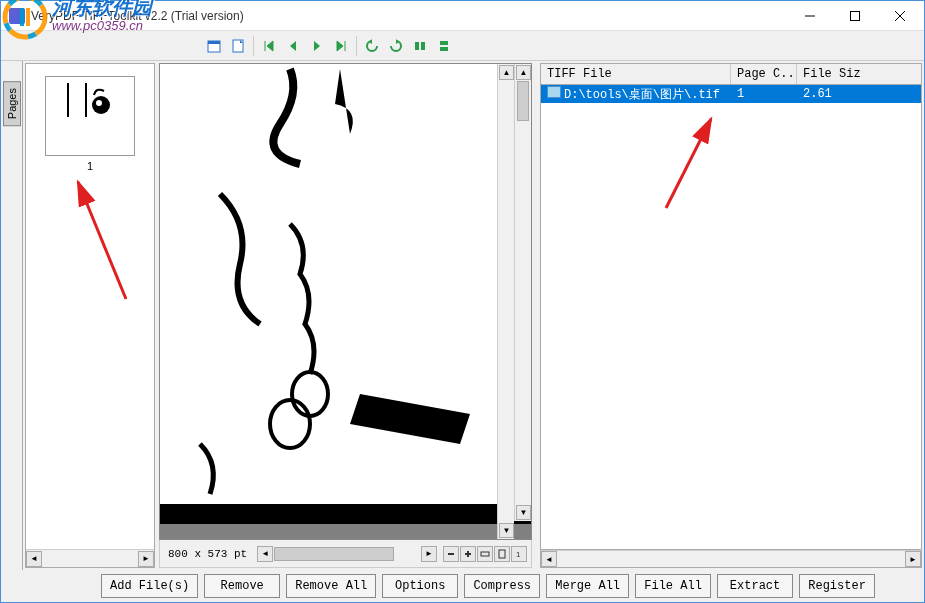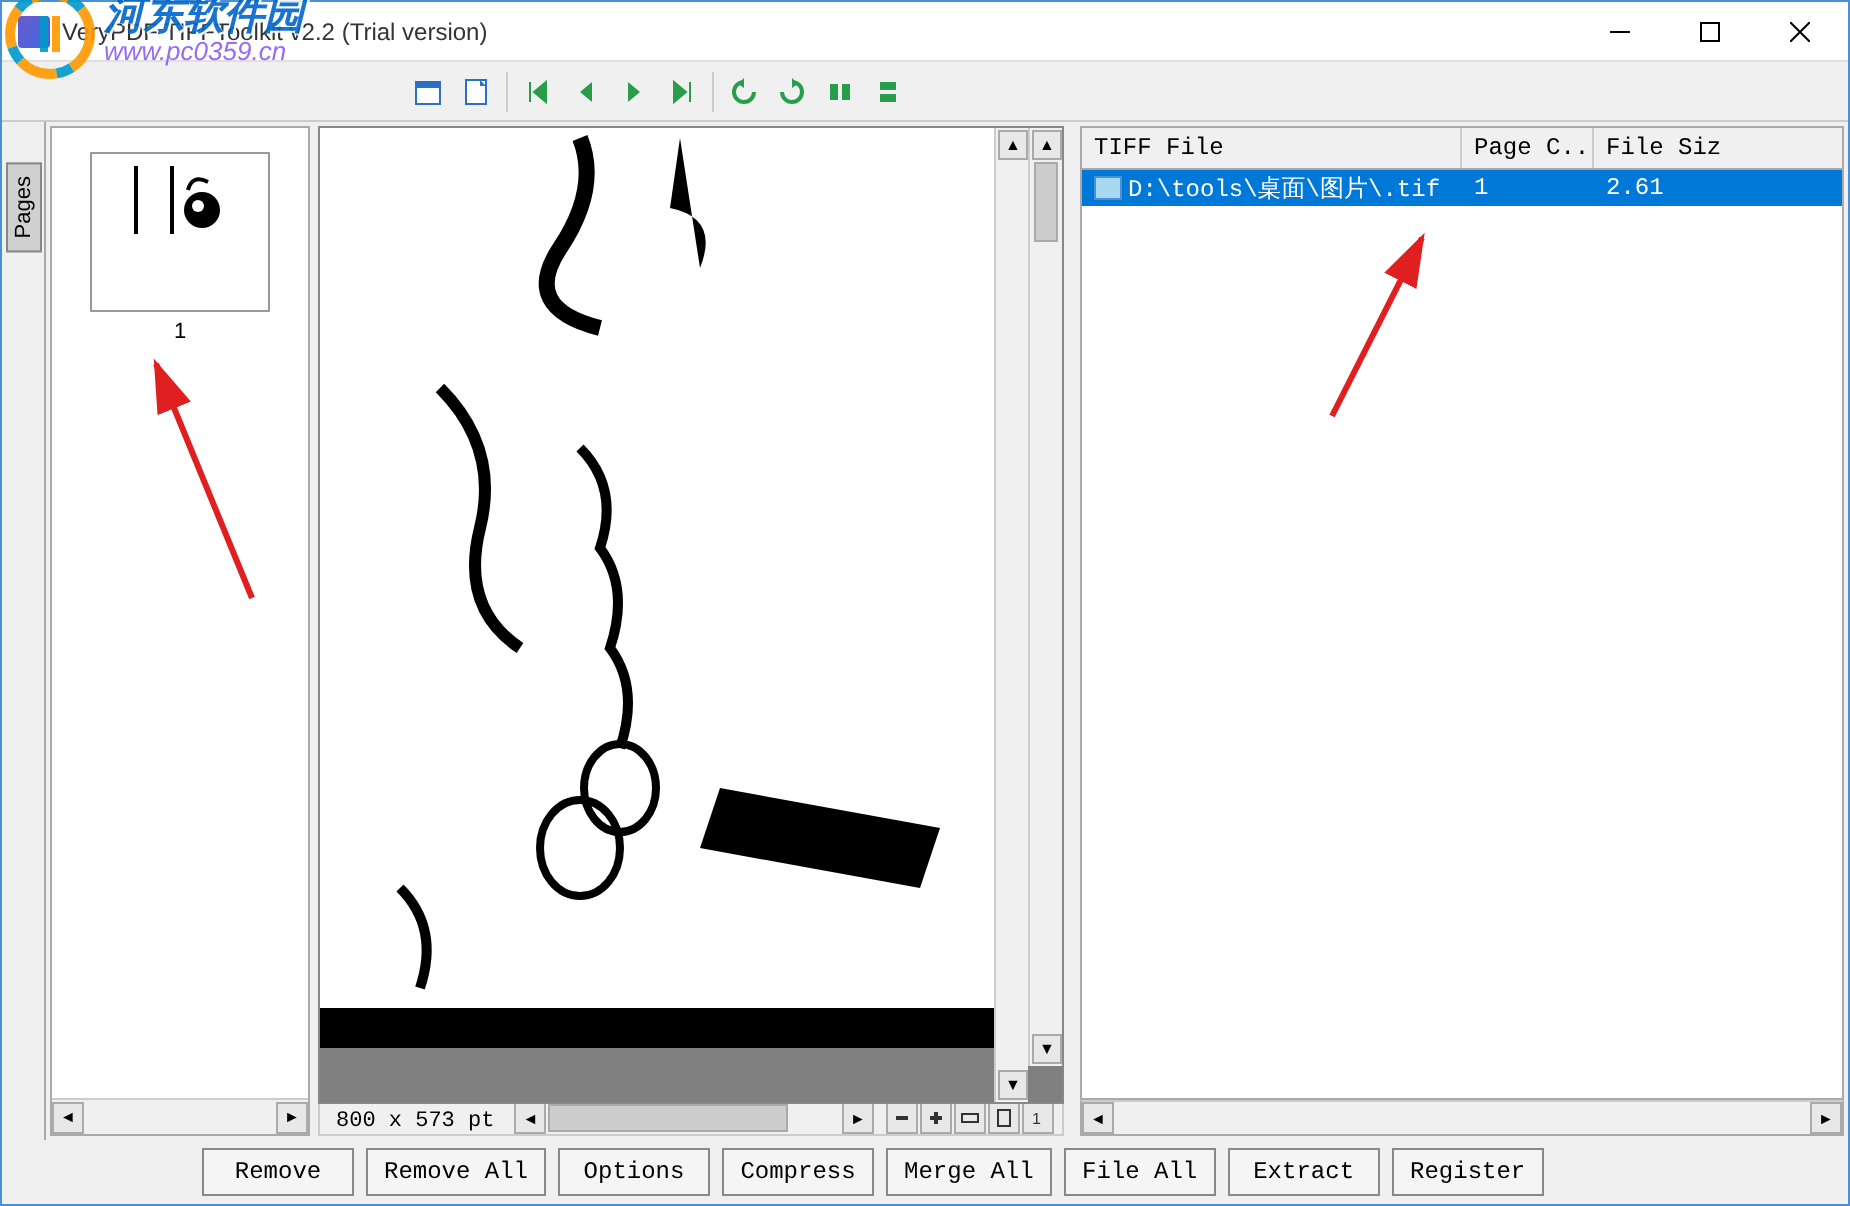--- a/index.html
+++ b/index.html
@@ -24,21 +24,21 @@
 .pages-scroll { height: 18px; background: #f0f0f0; border-top: 1px solid #ccc; display: flex; align-items: center; }
 .sc-btn { width: 16px; height: 16px; border: 1px solid #aaa; background: #e8e8e8; display: flex; align-items: center; justify-content: center; font-size: 8px; cursor: pointer; }
 .preview-area { flex: 1; display: flex; flex-direction: column; margin: 2px; }
 .preview-viewport { flex: 1; background: #808080; border: 1px solid #888; position: relative; overflow: hidden; }
 .preview-page { position: absolute; left: 0; top: 0; width: 390px; height: 460px; background: #fff; }
 .vscroll { position: absolute; right: 0; top: 0; bottom: 18px; width: 17px; background: #f0f0f0; border-left: 1px solid #ccc; display:flex; flex-direction:column; }
 .vscroll-ext { position: absolute; right: 0; top: 0; bottom: 0; width: 17px; background: #f0f0f0; border-left: 1px solid #ccc; display:flex; flex-direction:column; }
 .vscroll .sc-btn,.vscroll-ext .sc-btn{width:15px;height:15px;margin:1px;}
 .vscroll-thumb{flex:0 0 40px; background:#cdcdcd;border:1px solid #aaa;margin:0 2px;}
 .vscroll-track{flex:1;}
-.hscroll-row { height: 16px; display: flex; align-items: flex-end; background: #f0f0f0; border: 1px solid #ccc; border-top: none; }
+.hscroll-row { height: 28px; display: flex; align-items: center; background: #f0f0f0; border: 1px solid #ccc; border-top: none; }
 .dims { padding: 0 8px; font-family: "Courier New", monospace; font-size: 11px; }
 .hscroll { flex: 1; display: flex; align-items: center; gap:1px; padding:0 2px;}
 .hscroll-thumb{width:120px;height:14px;background:#cdcdcd;border:1px solid #aaa;}
 .hscroll-track{flex:1;height:14px;}
 .tool-icons{display:flex;gap:1px;padding:0 4px;}
 .splitter-v { width: 6px; background: #f0f0f0; cursor: ew-resize; }
 .file-panel { width: 382px; display: flex; flex-direction: column; margin: 2px 2px 2px 0; }
 .file-header { display: flex; background: #f0f0f0; border: 1px solid #aaa; height: 22px; }
 .fh-col { padding: 3px 6px; border-right: 1px solid #ccc; font-family: "Courier New", monospace; font-size: 12px; overflow:hidden; white-space:nowrap; }
 .file-list { flex: 1; background: #fff; border: 1px solid #aaa; border-top: none; position: relative; overflow:hidden;}
@@ -47,21 +47,21 @@
 .fc { padding: 1px 6px; font-family: "Courier New", monospace; font-size: 12px; overflow:hidden; white-space:nowrap; }
 .file-icon{width:14px;height:12px;background:#a8d8f0;border:1px solid #4a90d9;margin-right:3px;flex-shrink:0;}
 .file-hscroll { height: 18px; background: #f0f0f0; border: 1px solid #aaa; border-top:1px solid #ccc; display: flex; align-items: center; }
 .button-row { height: 32px; background: #f0f0f0; display: flex; align-items: center; padding: 2px 0 2px 100px; gap: 6px; }
 .btn { height: 24px; padding: 0 8px; border: 1px solid #888; background: #f5f5f5; font-family: "Courier New", monospace; font-size: 12px; cursor: pointer; min-width:76px; text-align:center; display:flex; align-items:center; justify-content:center;}
 .info-bar { height: 20px; background: #f0f0f0; border-top: 1px solid #ccc; padding: 2px 8px; font-family: "Courier New", monospace; font-size: 11px; }
 .watermark { position: absolute; left: 2px; top: -6px; z-index: 100; pointer-events: none; opacity: 0.9; }
 .wm-logo { width: 46px; height: 46px; float: left; }
 .wm-text { margin-left: 50px; }
 .wm-cn { font-size: 20px; font-weight: bold; font-style: italic; color: #0066cc; text-shadow: 1px 1px 0 #fff; white-space:nowrap;}
-.wm-url { font-size: 13px; color: #8b5cf6; font-style: italic; margin-top:-3px;}
+.wm-url { font-size: 13px; color: #701a75; font-style: italic; margin-top:-3px;}
 .red-arrow { position: absolute; pointer-events: none; z-index: 50; }
 svg { display: block; }
 </style>
 </head>
 <body>
 
 <div class="window">
 
   <div class="watermark">
     <svg class="wm-logo" viewBox="0 0 46 46">
@@ -266,21 +266,21 @@
     <div class="splitter-v"></div>
 
     <div class="file-panel">
       <div class="file-header">
         <div class="fh-col" style="width:190px">TIFF File</div>
         <div class="fh-col" style="width:66px">Page C...</div>
         <div class="fh-col" style="flex:1;border-right:none">File Siz</div>
       </div>
       <div class="file-list">
         <div class="file-row selected">
-          <div class="fc" style="width:190px;display:flex;align-items:center">
+          <div class="fc" style="width:190px;display:flex;align-items:flex-start">
             <div class="file-icon"></div>
             <span>D:\tools\桌面\图片\.tif</span>
           </div>
           <div class="fc" style="width:66px">1</div>
           <div class="fc" style="flex:1;text-align:left">2.61</div>
         </div>
         <svg class="red-arrow" style="left:115px;top:28px" width="70" height="100">
           <defs>
               <marker id="ah2" markerWidth="10" markerHeight="10" refX="8" refY="3" orient="auto">
                 <path d="M0,0 L0,6 L9,3 z" fill="#e02020"></path>
@@ -292,20 +292,21 @@
       <div class="file-hscroll">
         <div class="sc-btn">◄</div>
         <div style="flex:1"></div>
         <div class="sc-btn">►</div>
       </div>
     </div>
 
   </div>
 
   <div class="button-row">
+    <div class="btn">Add File(s)</div>
     <div class="btn">Remove</div>
     <div class="btn">Remove All</div>
     <div class="btn">Options</div>
     <div class="btn">Compress</div>
     <div class="btn">Merge All</div>
     <div class="btn">File All</div>
     <div class="btn">Extract</div>
     <div class="btn">Register</div>
   </div>
 

